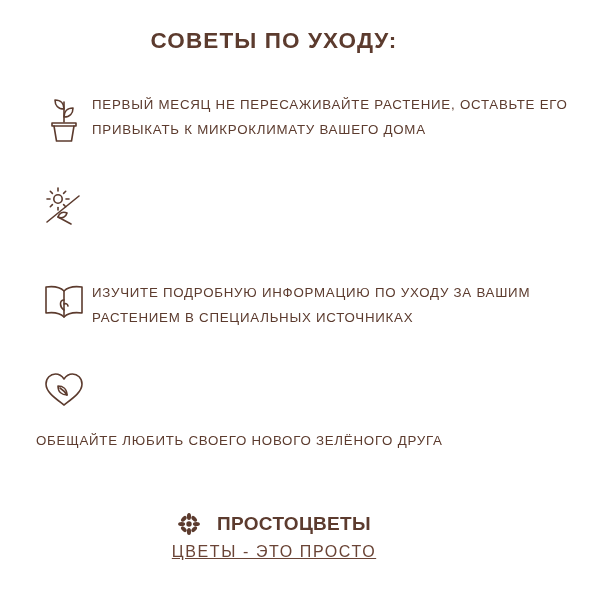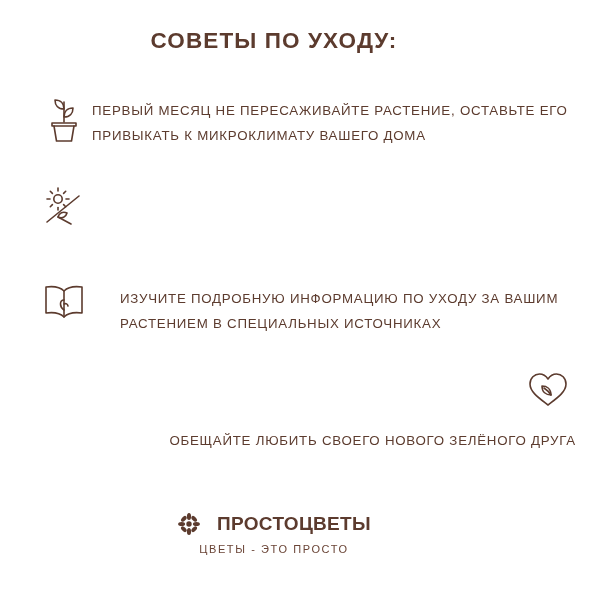--- a/index.html
+++ b/index.html
@@ -34,27 +34,27 @@
     margin: 0;
     padding: 0;
     list-style: none;
     position: absolute;
     top: 84px;
     left: 0;
     width: 600px;
   }
   .tip {
     display: flex;
-    align-items: flex-end;
+    align-items: flex-start;
     padding: 0 24px 0 36px;
     box-sizing: border-box;
   }
   .tip-1 { margin-top: 6px; }
   .tip-2 { margin-top: 36px; }
-  .tip-3 { margin-top: 36px; gap: 28px; }
+  .tip-3 { margin-top: 36px; }
   .tip-4 { margin-top: 32px; flex-direction: column; }
 
   .tip-icon {
     flex: 0 0 56px;
     width: 56px;
     height: 56px;
     display: flex;
     align-items: flex-start;
     justify-content: center;
     margin-top: 2px;
@@ -92,24 +92,25 @@
   }
   .logo-name {
     font-size: 19px;
     font-weight: bold;
     letter-spacing: 0.3px;
     color: #5c3b2e;
     text-transform: uppercase;
   }
   .logo-tagline {
     margin-top: 7px;
-    font-size: 11px;
+    font-size: 16px;
     letter-spacing: 1.6px;
     color: #6a4436;
     text-transform: uppercase;
+    text-decoration: underline;
   }
 </style>
 </head>
 <body>
 
 <div class="page">
 
   <h1 class="title">Советы по уходу:</h1>
 
   <ul class="tips">

